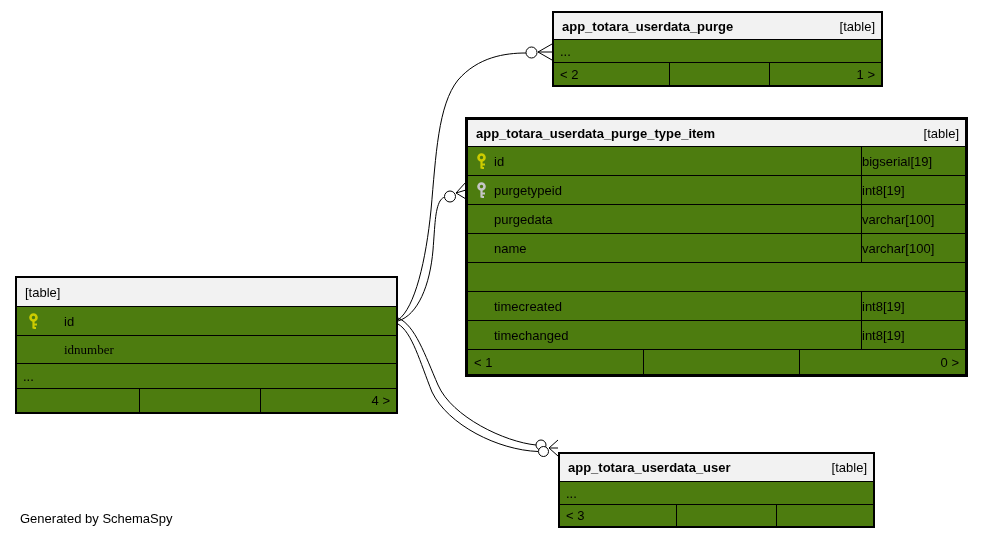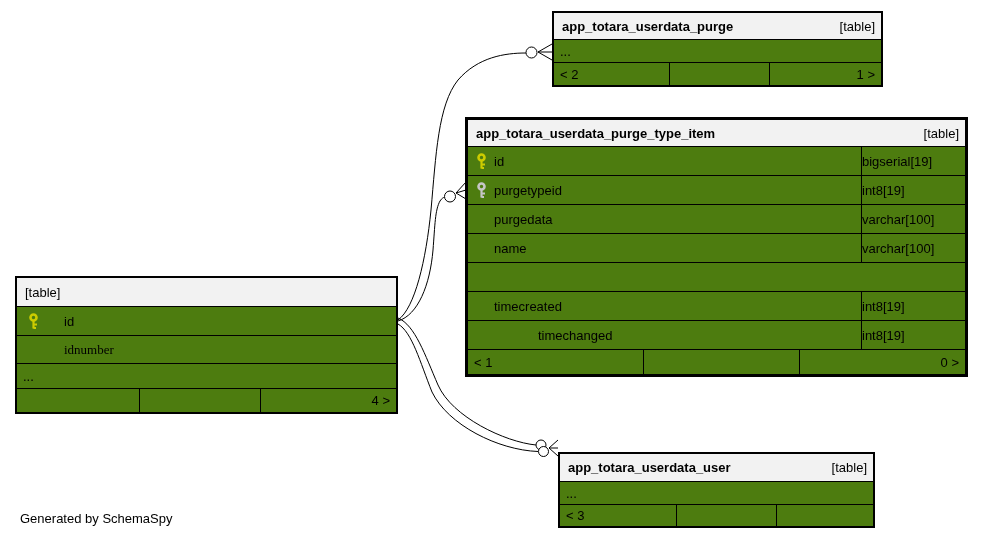--- a/index.html
+++ b/index.html
@@ -121,21 +121,21 @@
     <div class="trow" style="height:29px;">
       <span class="icon-cell"></span>
     </div>
 
     <div class="trow" style="height:29px;">
       <span class="icon-cell"></span>
       <span class="col-name">timecreated</span>
       <span class="col-type">int8[19]</span>
     </div>
 
-    <div class="trow" style="height:29px;gap:44px;">
+    <div class="trow" style="height:29px;">
       <span class="icon-cell"></span>
       <span class="col-name">timechanged</span>
       <span class="col-type">int8[19]</span>
     </div>
 
     <div class="tfoot" style="height:24px;">
       <div class="fcell sep" style="width:176px;">&lt; 1</div>
       <div class="fcell sep" style="width:156px;"></div>
       <div class="fcell right" style="flex:1;">0 &gt;</div>
     </div>

